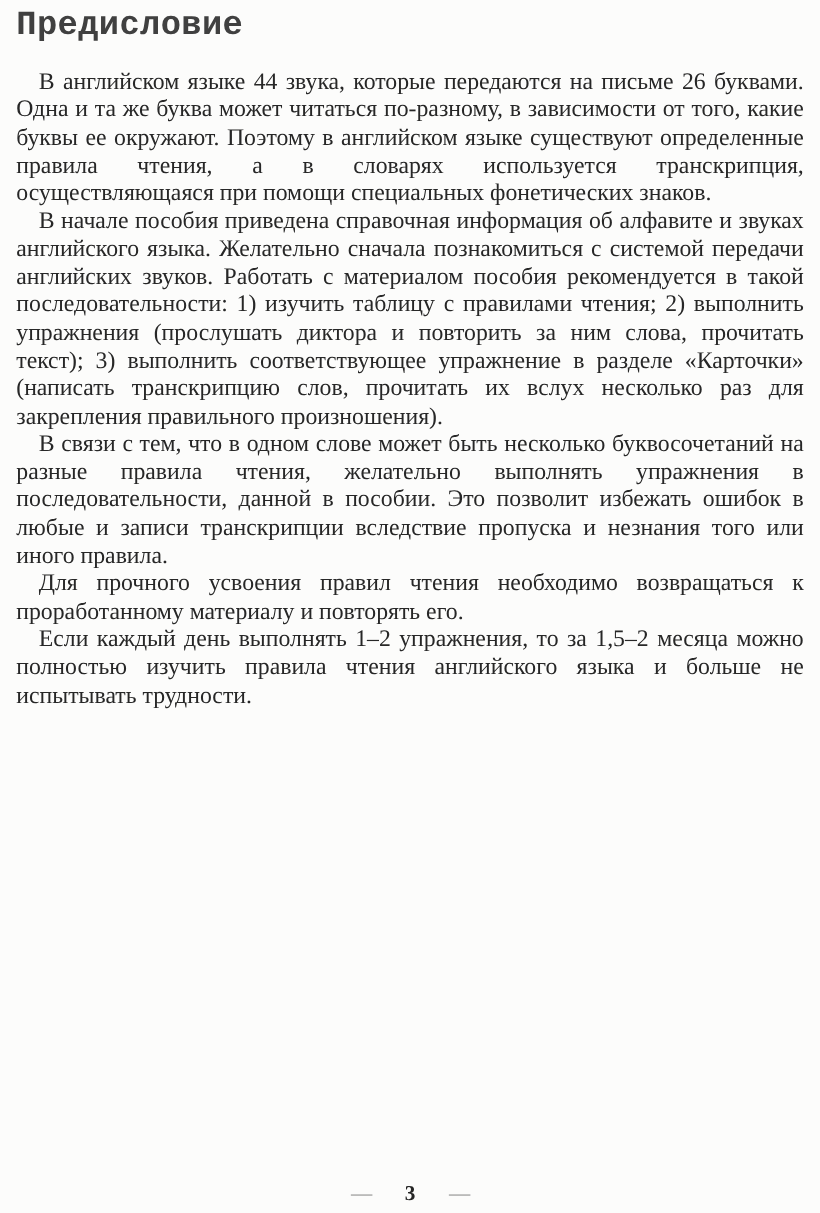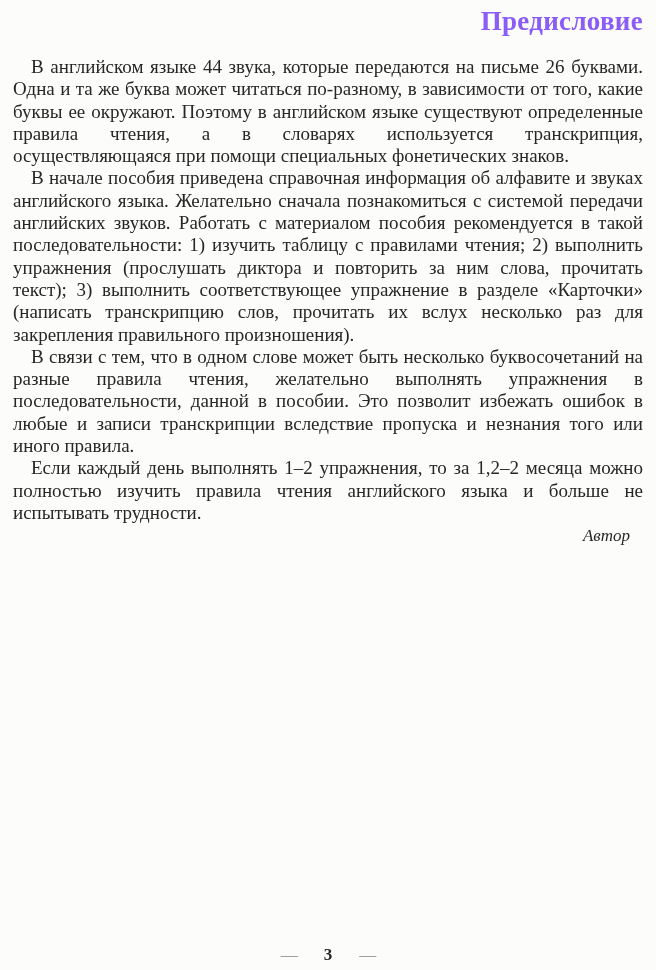--- a/index.html
+++ b/index.html
@@ -13,24 +13,24 @@
     font-family: "Liberation Serif", "DejaVu Serif", serif;
     color: #272727;
     position: relative;
     overflow: hidden;
   }
   .page {
     padding: 6px 13px 0 13px;
     box-sizing: border-box;
   }
   .section-title {
-    text-align: right;
+    text-align: left;
     font-weight: bold;
-    color: #8b5cf6;
-    font-family: Liberation Serif, serif;
+    color: #404040;
+    font-family: Liberation Mono, monospace;
   }
   h1.section-title {
     font-size: 27px;
     margin: 0 0 19px 0;
     letter-spacing: 0.3px;
   }
   h2.section-title {
     font-size: 28px;
     margin: 33px 0 15px 0;
     letter-spacing: 0.2px;
@@ -79,22 +79,22 @@
 <div class="page">
 
   <section>
     <h1 class="section-title">Предисловие</h1>
     <p class="body-par">В английском языке 44 звука, которые передаются на письме 26 буквами. Одна и та же буква может читаться по-разному, в зависимости от того, какие буквы ее окружают. Поэтому в английском языке существуют определенные правила чтения, а в словарях используется транскрипция, осуществляющаяся при помощи специальных фонетических знаков.</p>
   </section>
 
   <section>
     <p class="body-par">В начале пособия приведена справочная информация об алфавите и звуках английского языка. Желательно сначала познакомиться с системой передачи английских звуков. Работать с материалом пособия рекомендуется в такой последовательности: 1) изучить таблицу с правилами чтения; 2) выполнить упражнения (прослушать диктора и повторить за ним слова, прочитать текст); 3) выполнить соответствующее упражнение в разделе «Карточки» (написать транскрипцию слов, прочитать их вслух несколько раз для закрепления правильного произношения).</p>
     <p class="body-par">В связи с тем, что в одном слове может быть несколько буквосочетаний на разные правила чтения, желательно выполнять упражнения в последовательности, данной в пособии. Это позволит избежать ошибок в любые и записи транскрипции вследствие пропуска и незнания того или иного правила.</p>
-    <p class="body-par">Если каждый день выполнять 1–2 упражнения, то за 1,2–2 месяца можно полностью изучить правила чтения английского языка и больше не испытывать трудности.</p>
-    <p class="signature">Автор</p>
+    <p class="body-par">Для прочного усвоения правил чтения необходимо возвращаться к проработанному материалу и повторять его.</p>
+    <p class="body-par">Если каждый день выполнять 1–2 упражнения, то за 1,5–2 месяца можно полностью изучить правила чтения английского языка и больше не испытывать трудности.</p>
   </section>
 
 </div>
 
 <div class="footer">
   <span class="dash">—</span>
   <span class="page-number">3</span>
   <span class="dash">—</span>
 </div>
 

